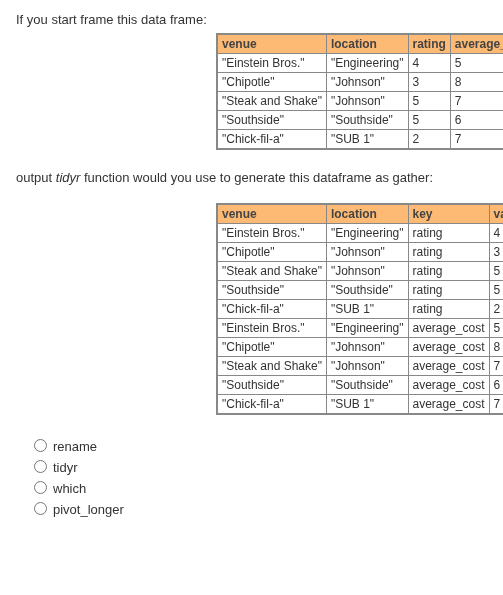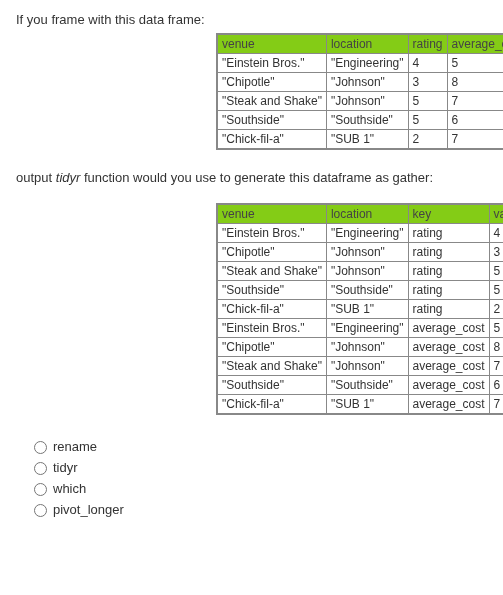--- a/index.html
+++ b/index.html
@@ -35,43 +35,43 @@
       font-size: 12px;
     }
     th, td {
       border: 1px solid #888;
       padding: 2px 4px;
       text-align: left;
       white-space: nowrap;
       vertical-align: middle;
     }
     th {
-      background: #84cc16;
-      font-weight: normal;
+      background: #fdba74;
+      font-weight: bold;
       color: #444;
     }
     .options {
       margin-top: 8px;
       margin-left: 18px;
     }
     .option {
       display: flex;
-      align-items: flex-end;
+      align-items: flex-start;
       gap: 6px;
       margin-bottom: 6px;
       font-size: 13px;
     }
     .option input[type="radio"] {
       margin: 0;
     }
   </style>
 </head>
 <body>
 
-<p class="question-text">If you frame with this data frame:</p>
+<p class="question-text">If you start frame this data frame:</p>
 
 <div class="table-wrap">
   <table>
     <thead>
       <tr>
         <th>venue</th>
         <th>location</th>
         <th>rating</th>
         <th>average_cost</th>
       </tr>

